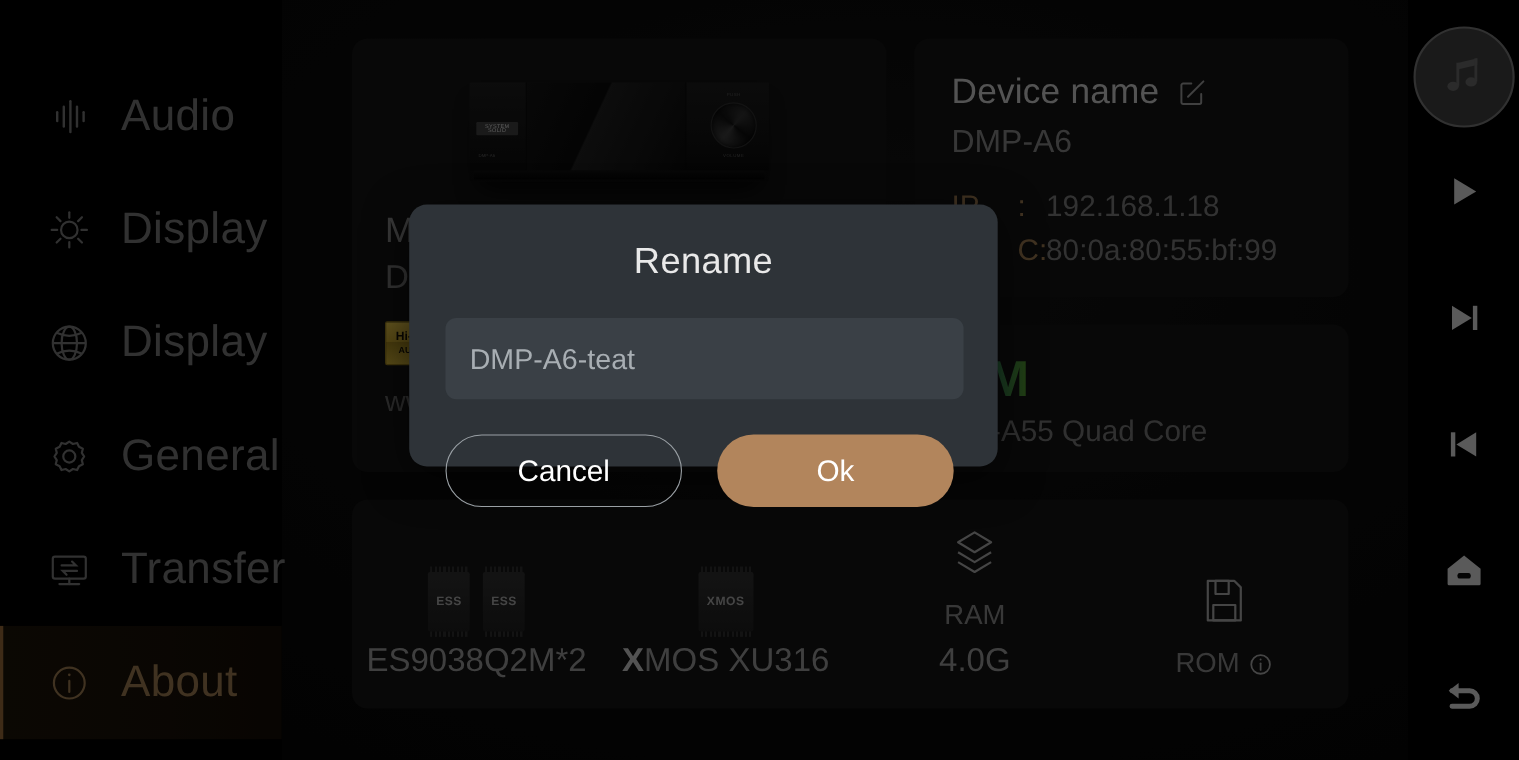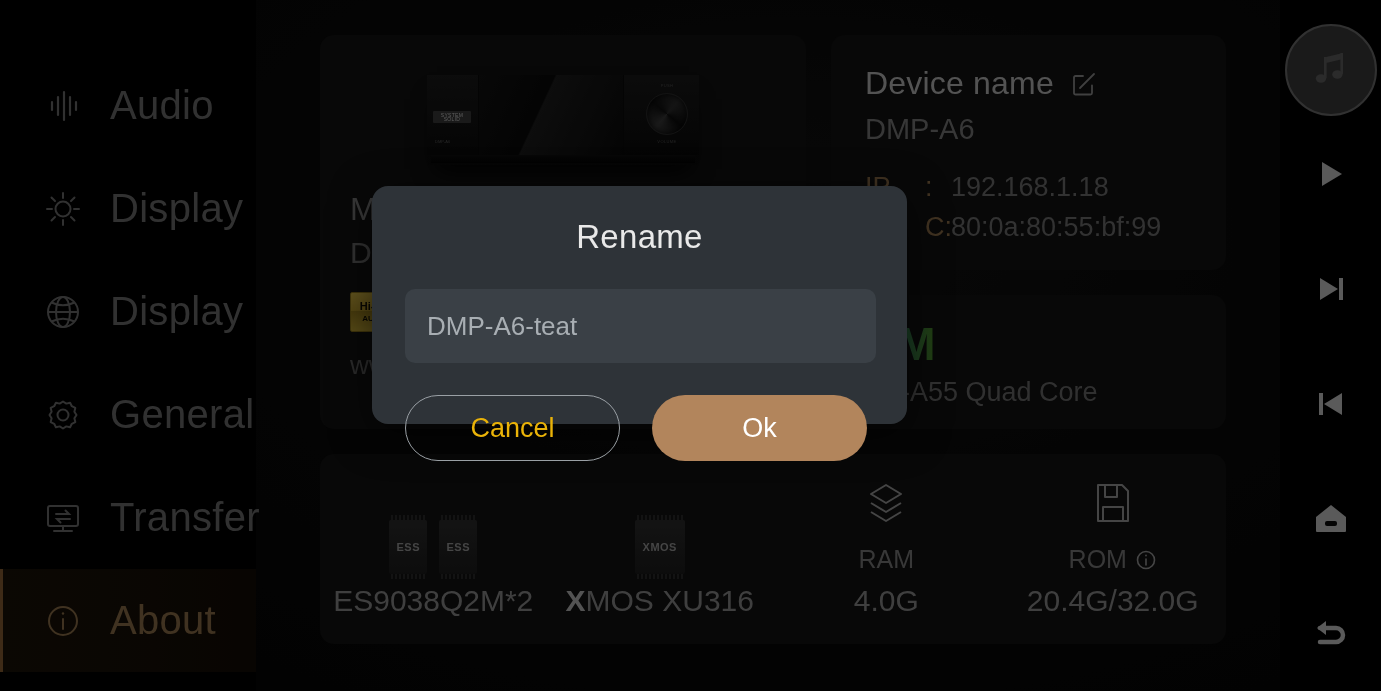--- a/index.html
+++ b/index.html
@@ -245,21 +245,21 @@
   }
   .dlg-input::placeholder { color:#a8aeb3; }
   .dlg-btns { display:flex; gap: 32px; margin-top: 32px; }
   .btn {
     width: 215px; height: 66px; border-radius: 33px;
     display:flex; align-items:center; justify-content:center;
     font-size: 27px; cursor:pointer;
     font-family: "Liberation Sans", sans-serif;
   }
   .btn-cancel {
-    border: 1px solid #9aa0a5; background: transparent; color:#eab308;
+    border: 1px solid #9aa0a5; background: transparent; color:#ffffff;
   }
   .btn-ok {
     border: none; background: #b2855c; color:#ffffff;
   }
 </style>
 </head>
 <body>
 
 <div id="root">
 
@@ -472,21 +472,20 @@
           <span style="display:flex;cursor:pointer;">
             <svg width="22" height="22" viewBox="0 0 22 22">
               <g stroke="#9a9a9a" stroke-width="1.6" fill="none" stroke-linecap="round">
                 <circle cx="11" cy="11" r="8.5"></circle>
                 <line x1="11" y1="10" x2="11" y2="16"></line>
                 <circle cx="11" cy="6.5" r="0.9" fill="#9a9a9a" stroke="none"></circle>
               </g>
             </svg>
           </span>
         </div>
-        <div class="spec-label">20.4G/32.0G</div>
       </div>
 
     </section>
   </main>
 
   <aside class="rail">
     <div class="music-btn">
       <svg width="46" height="46" viewBox="0 0 46 46">
         <g fill="#5f5f5f">
           <path d="M18 10 L35 6 v6 L18 16 Z"></path>

